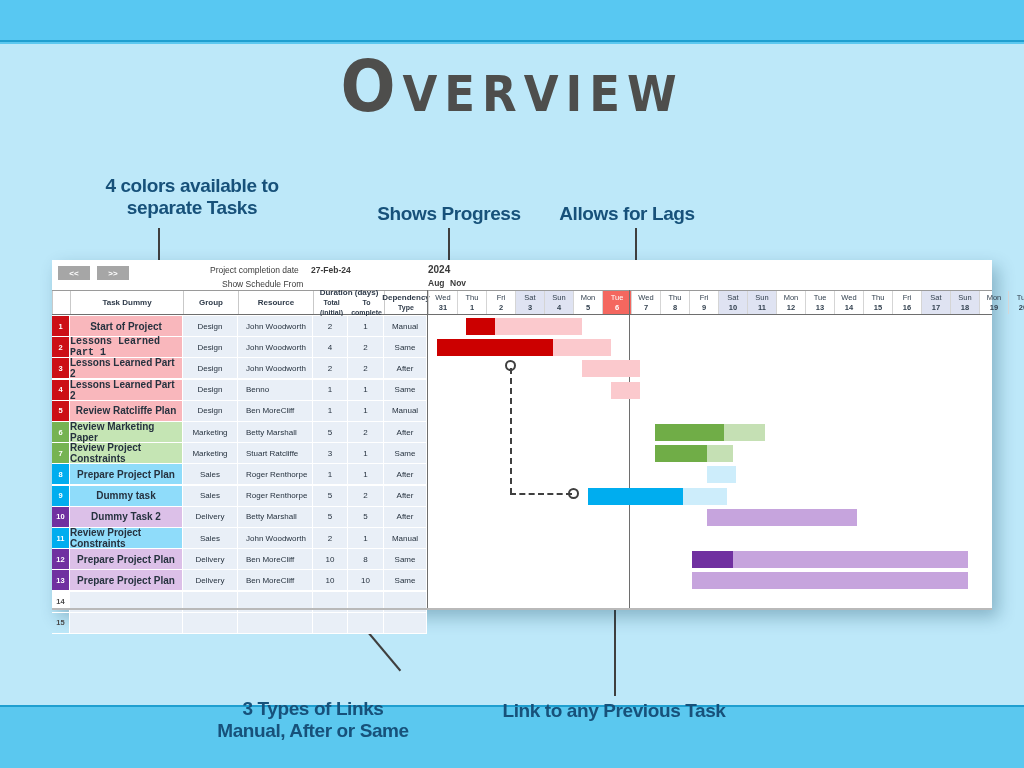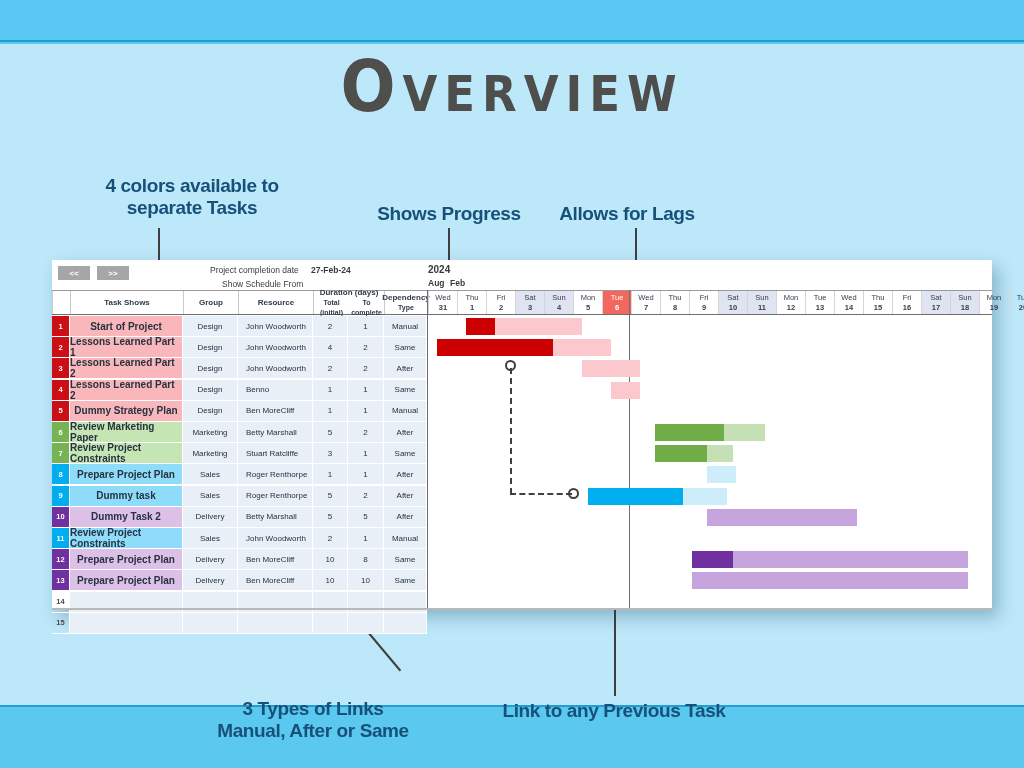--- a/index.html
+++ b/index.html
@@ -200,26 +200,26 @@
 <div id="sheet"></div>
 
 <div class="nav-btn" id="nav-prev">&lt;&lt;</div>
 <div class="nav-btn" id="nav-next">&gt;&gt;</div>
 
 <div class="hdr-txt" id="lbl-completion">Project completion date</div>
 <div class="hdr-txt" id="val-completion">27-Feb-24</div>
 <div class="hdr-txt" id="lbl-showfrom">Show Schedule From</div>
 <div class="hdr-txt" id="lbl-year">2024</div>
 <div class="hdr-txt" id="lbl-mon-jan">Aug</div>
-<div class="hdr-txt" id="lbl-mon-feb">Feb</div>
+<div class="hdr-txt" id="lbl-mon-feb">Nov</div>
 
 <div id="colhead"></div>
 
 <div class="ch" id="ch-id"></div>
-<div class="ch" id="ch-task">Task Shows</div>
+<div class="ch" id="ch-task">Task Dummy</div>
 <div class="ch" id="ch-grp">Group</div>
 <div class="ch" id="ch-res">Resource</div>
 <div class="ch" id="ch-dur">
   <span>Duration (days)</span>
   <div class="ch-sub">
     <span>Total (initial)</span>
     <span>To complete</span>
   </div>
 </div>
 <div class="ch" id="ch-dep">
@@ -319,21 +319,21 @@
       <div class="cell c-id" style="background: rgb(204, 15, 22); color: rgb(255, 255, 255);">1</div>
       <div class="cell c-task" style="background: rgb(249, 183, 188);">Start of Project</div>
       <div class="cell c-grp">Design</div>
       <div class="cell c-res">John Woodworth</div>
       <div class="cell c-tot">2</div>
       <div class="cell c-comp">1</div>
       <div class="cell c-dep">Manual</div>
     </div>
     <div class="row" style="top: 337.2px;">
       <div class="cell c-id" style="background: rgb(204, 15, 22); color: rgb(255, 255, 255);">2</div>
-      <div class="cell c-task" style="background: rgb(249, 183, 188);">Lessons Learned Part 1</div>
+      <div class="cell c-task" style="background: rgb(249, 183, 188); font-family: Liberation Mono, monospace;">Lessons Learned Part 1</div>
       <div class="cell c-grp">Design</div>
       <div class="cell c-res">John Woodworth</div>
       <div class="cell c-tot">4</div>
       <div class="cell c-comp">2</div>
       <div class="cell c-dep">Same</div>
     </div>
     <div class="row" style="top: 358.4px;">
       <div class="cell c-id" style="background: rgb(204, 15, 22); color: rgb(255, 255, 255);">3</div>
       <div class="cell c-task" style="background: rgb(249, 183, 188);">Lessons Learned Part 2</div>
       <div class="cell c-grp">Design</div>
@@ -346,21 +346,21 @@
       <div class="cell c-id" style="background: rgb(204, 15, 22); color: rgb(255, 255, 255);">4</div>
       <div class="cell c-task" style="background: rgb(249, 183, 188);">Lessons Learned Part 2</div>
       <div class="cell c-grp">Design</div>
       <div class="cell c-res">Benno</div>
       <div class="cell c-tot">1</div>
       <div class="cell c-comp">1</div>
       <div class="cell c-dep">Same</div>
     </div>
     <div class="row" style="top: 400.8px;">
       <div class="cell c-id" style="background: rgb(204, 15, 22); color: rgb(255, 255, 255);">5</div>
-      <div class="cell c-task" style="background: rgb(249, 183, 188);">Dummy Strategy Plan</div>
+      <div class="cell c-task" style="background: rgb(249, 183, 188);">Review Ratcliffe Plan</div>
       <div class="cell c-grp">Design</div>
       <div class="cell c-res">Ben MoreCliff</div>
       <div class="cell c-tot">1</div>
       <div class="cell c-comp">1</div>
       <div class="cell c-dep">Manual</div>
     </div>
     <div class="row" style="top: 422px;">
       <div class="cell c-id" style="background: rgb(118, 179, 82); color: rgb(255, 255, 255);">6</div>
       <div class="cell c-task" style="background: rgb(197, 229, 180);">Review Marketing Paper</div>
       <div class="cell c-grp">Marketing</div>

